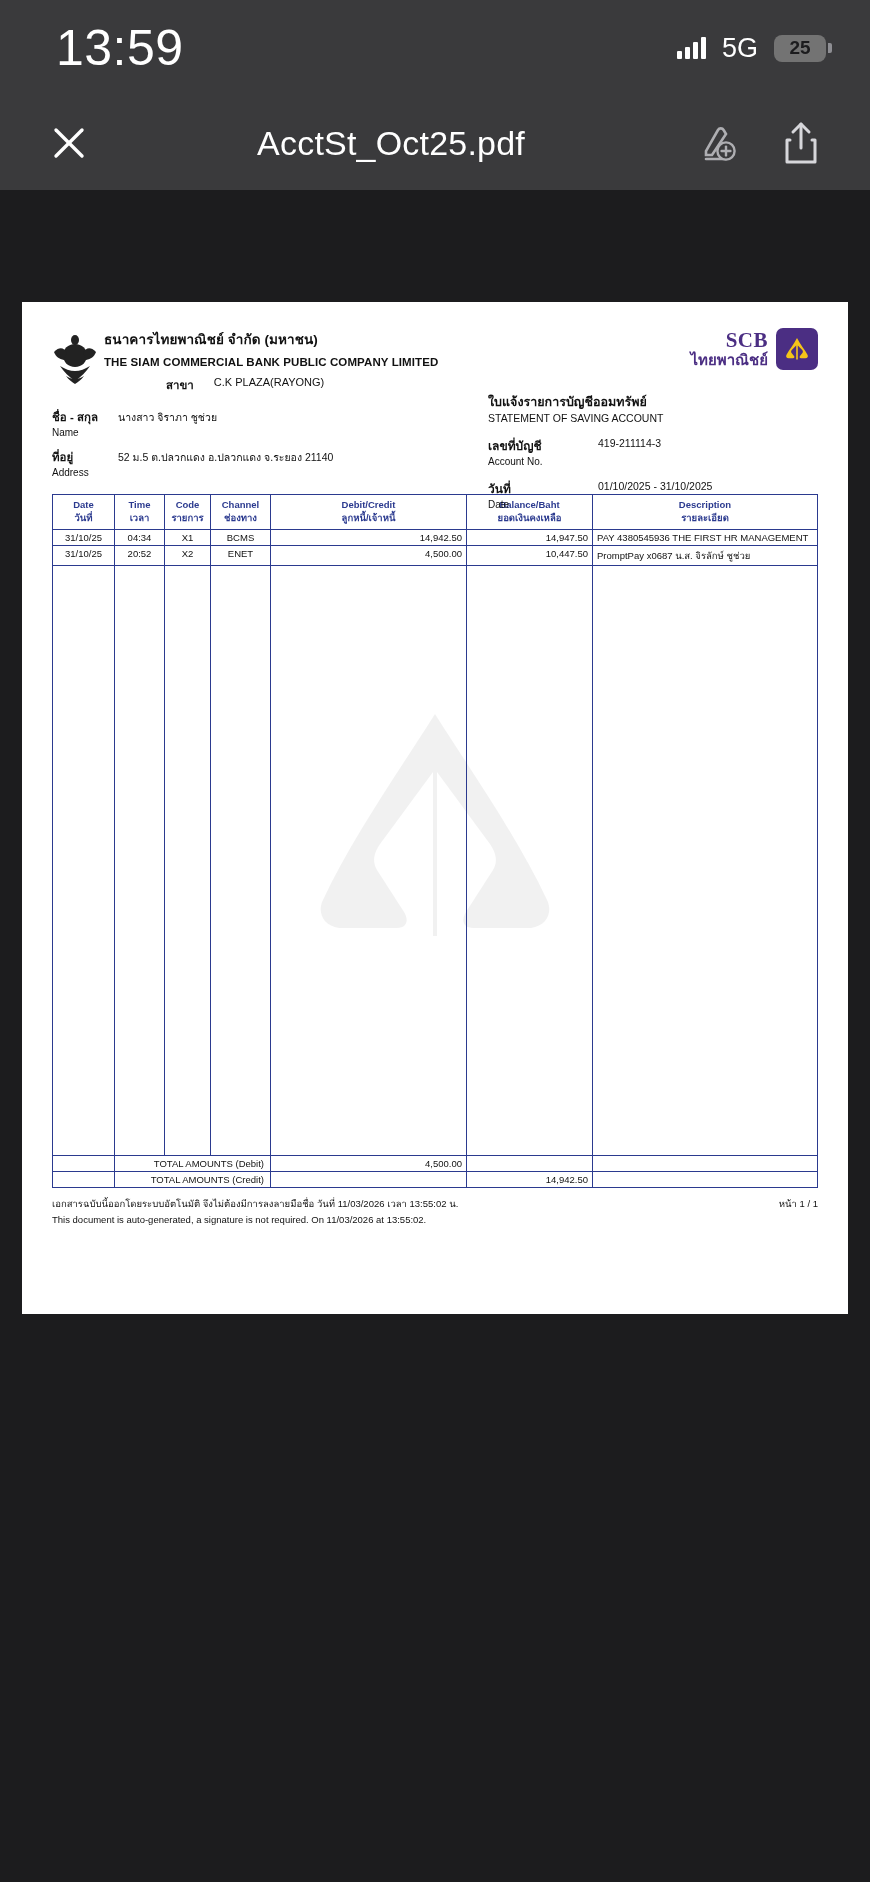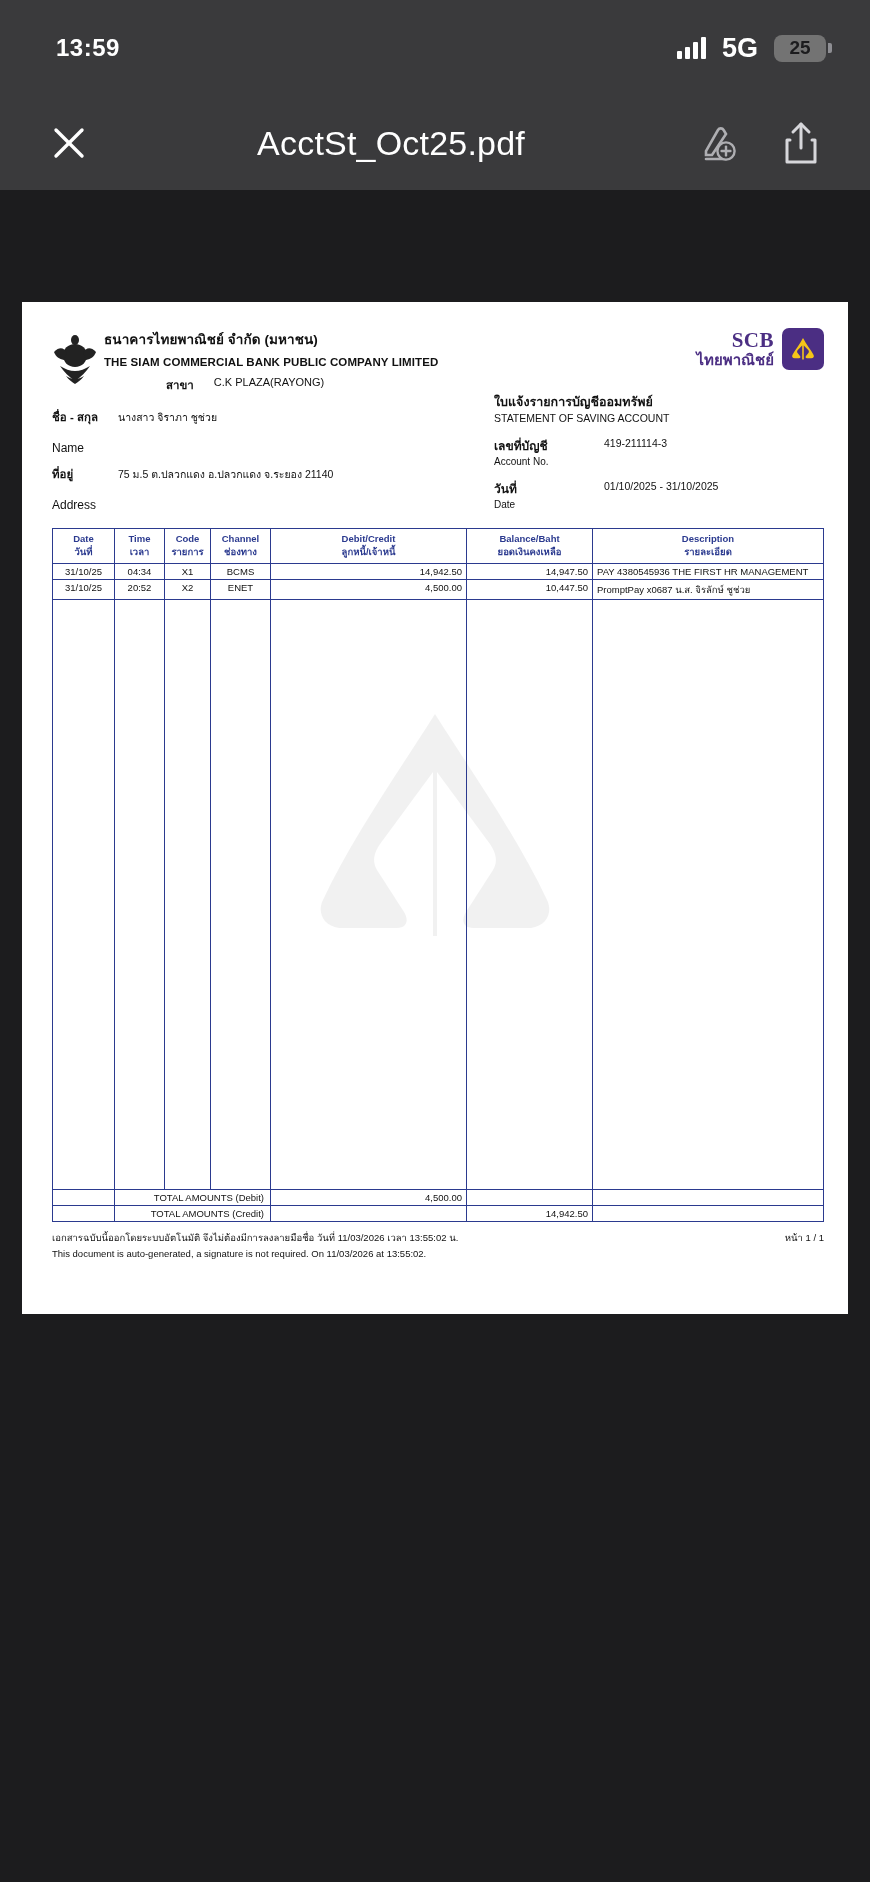--- a/index.html
+++ b/index.html
@@ -12,29 +12,29 @@
   
   .statusbar {
     height: 96px;
     background: #3a3a3c;
     display: flex;
     align-items: center;
     justify-content: space-between;
     padding: 0 44px 0 56px;
     color: #fff;
   }
-  .clock { font-size: 24px; font-weight: 700; letter-spacing: .5px; }
+  .clock { font-size: 50px; font-weight: 400; letter-spacing: .5px; }
   .status-right { display: flex; align-items: center; gap: 12px; }
   .signal { display: flex; align-items: flex-end; gap: 3px; height: 22px; }
   .signal i { display: block; width: 5px; background: #fff; border-radius: 1px; }
   .signal i:nth-child(1) { height: 8px; }
   .signal i:nth-child(2) { height: 12px; }
   .signal i:nth-child(3) { height: 17px; }
   .signal i:nth-child(4) { height: 22px; }
-  .net { font-size: 27px; font-weight: 700; margin: 0 4px; }
+  .net { font-size: 27px; font-weight: 400; margin: 0 4px; }
   .battery {
     position: relative; width: 52px; height: 27px;
     border-radius: 8px; background: #737373;
     display: flex; align-items: center; justify-content: center;
   }
   .battery span { font-size: 19px; font-weight: 700; color: #1c1c1e; }
   .battery::after {
     content: ""; position: absolute; right: -6px; top: 8px;
     width: 4px; height: 10px; background: #8e8e93; border-radius: 0 2px 2px 0;
   }
@@ -61,21 +61,21 @@
     display: flex; justify-content: center;
     padding-top: 112px;
   }
   .page {
     width: 826px; height: 1012px;
     background: #fff;
     position: relative;
     overflow: hidden;
     color: #111;
   }
-  .inner { position: absolute; left: 30px; right: 24px; top: 26px; }
+  .inner { position: absolute; left: 30px; right: 30px; top: 26px; }
 
   
   .hdr { display: flex; position: relative; }
   .crest { width: 46px; height: 52px; margin-right: 6px; flex: none; position: relative; top: 4px; }
   .bank-block { flex: 1; }
   .th-bank { font-size: 13.5px; font-weight: 700; letter-spacing: .1px; }
   .en-bank { font-size: 11.5px; font-weight: 700; margin-top: 6px; letter-spacing: .1px; }
   .branch-row { margin-top: 8px; font-size: 11px; display: flex; gap: 20px; padding-left: 62px;}
   .branch-lbl { font-weight: 700; font-size: 11.5px; }
   .scb-logo { position: absolute; right: 0; top: 0; display: flex; align-items: center; gap: 8px; }
@@ -85,21 +85,21 @@
   .scb-mark {
     width: 42px; height: 42px; border-radius: 7px; background: #4b2e83;
     display: flex; align-items: center; justify-content: center;
   }
 
   
   .idblock { margin-top: 14px; position: relative; font-size: 11px; }
   .idrow { display: flex; margin-bottom: 10px; }
   .idlabel { width: 66px; flex: none; }
   .idlabel .th { font-size: 11.5px; font-weight: 700; display: block; }
-  .idlabel .en { font-size: 12px; display: block; margin-top: 15px; }
+  .idlabel .en { font-size: 10px; display: block; margin-top: 1px; }
   .idvalue { padding-top: 1px; font-size: 10.5px; }
   .rightinfo { position: absolute; right: 0; top: -16px; width: 330px; font-size: 11px; }
   .rightinfo .doc-th { font-weight: 700; font-size: 12.5px; }
   .rightinfo .doc-en { font-size: 10.5px; }
   .rightinfo .kv { display: flex; margin-top: 12px; }
   .rightinfo .kv .k { width: 110px; }
   .rightinfo .kv .k .th { font-weight: 700; font-size: 12px; display: block; }
   .rightinfo .kv .k .en { font-size: 10px; display: block; margin-top: 1px; }
   .rightinfo .kv .v { font-size: 10.5px; padding-top: 1px; }
 
@@ -229,21 +229,21 @@
             <span class="th">ชื่อ - สกุล</span>
             <span class="en">Name</span>
           </div>
           <div class="idvalue">นางสาว จิราภา ชูช่วย</div>
         </div>
         <div class="idrow">
           <div class="idlabel">
             <span class="th">ที่อยู่</span>
             <span class="en">Address</span>
           </div>
-          <div class="idvalue">75 ม.5 ต.ปลวกแดง อ.ปลวกแดง จ.ระยอง 21140</div>
+          <div class="idvalue">52 ม.5 ต.ปลวกแดง อ.ปลวกแดง จ.ระยอง 21140</div>
         </div>
 
         <div class="rightinfo">
           <div class="doc-th">ใบแจ้งรายการบัญชีออมทรัพย์</div>
           <div class="doc-en">STATEMENT OF SAVING ACCOUNT</div>
           <div class="kv">
             <div class="k">
               <span class="th">เลขที่บัญชี</span>
               <span class="en">Account No.</span>
             </div>

